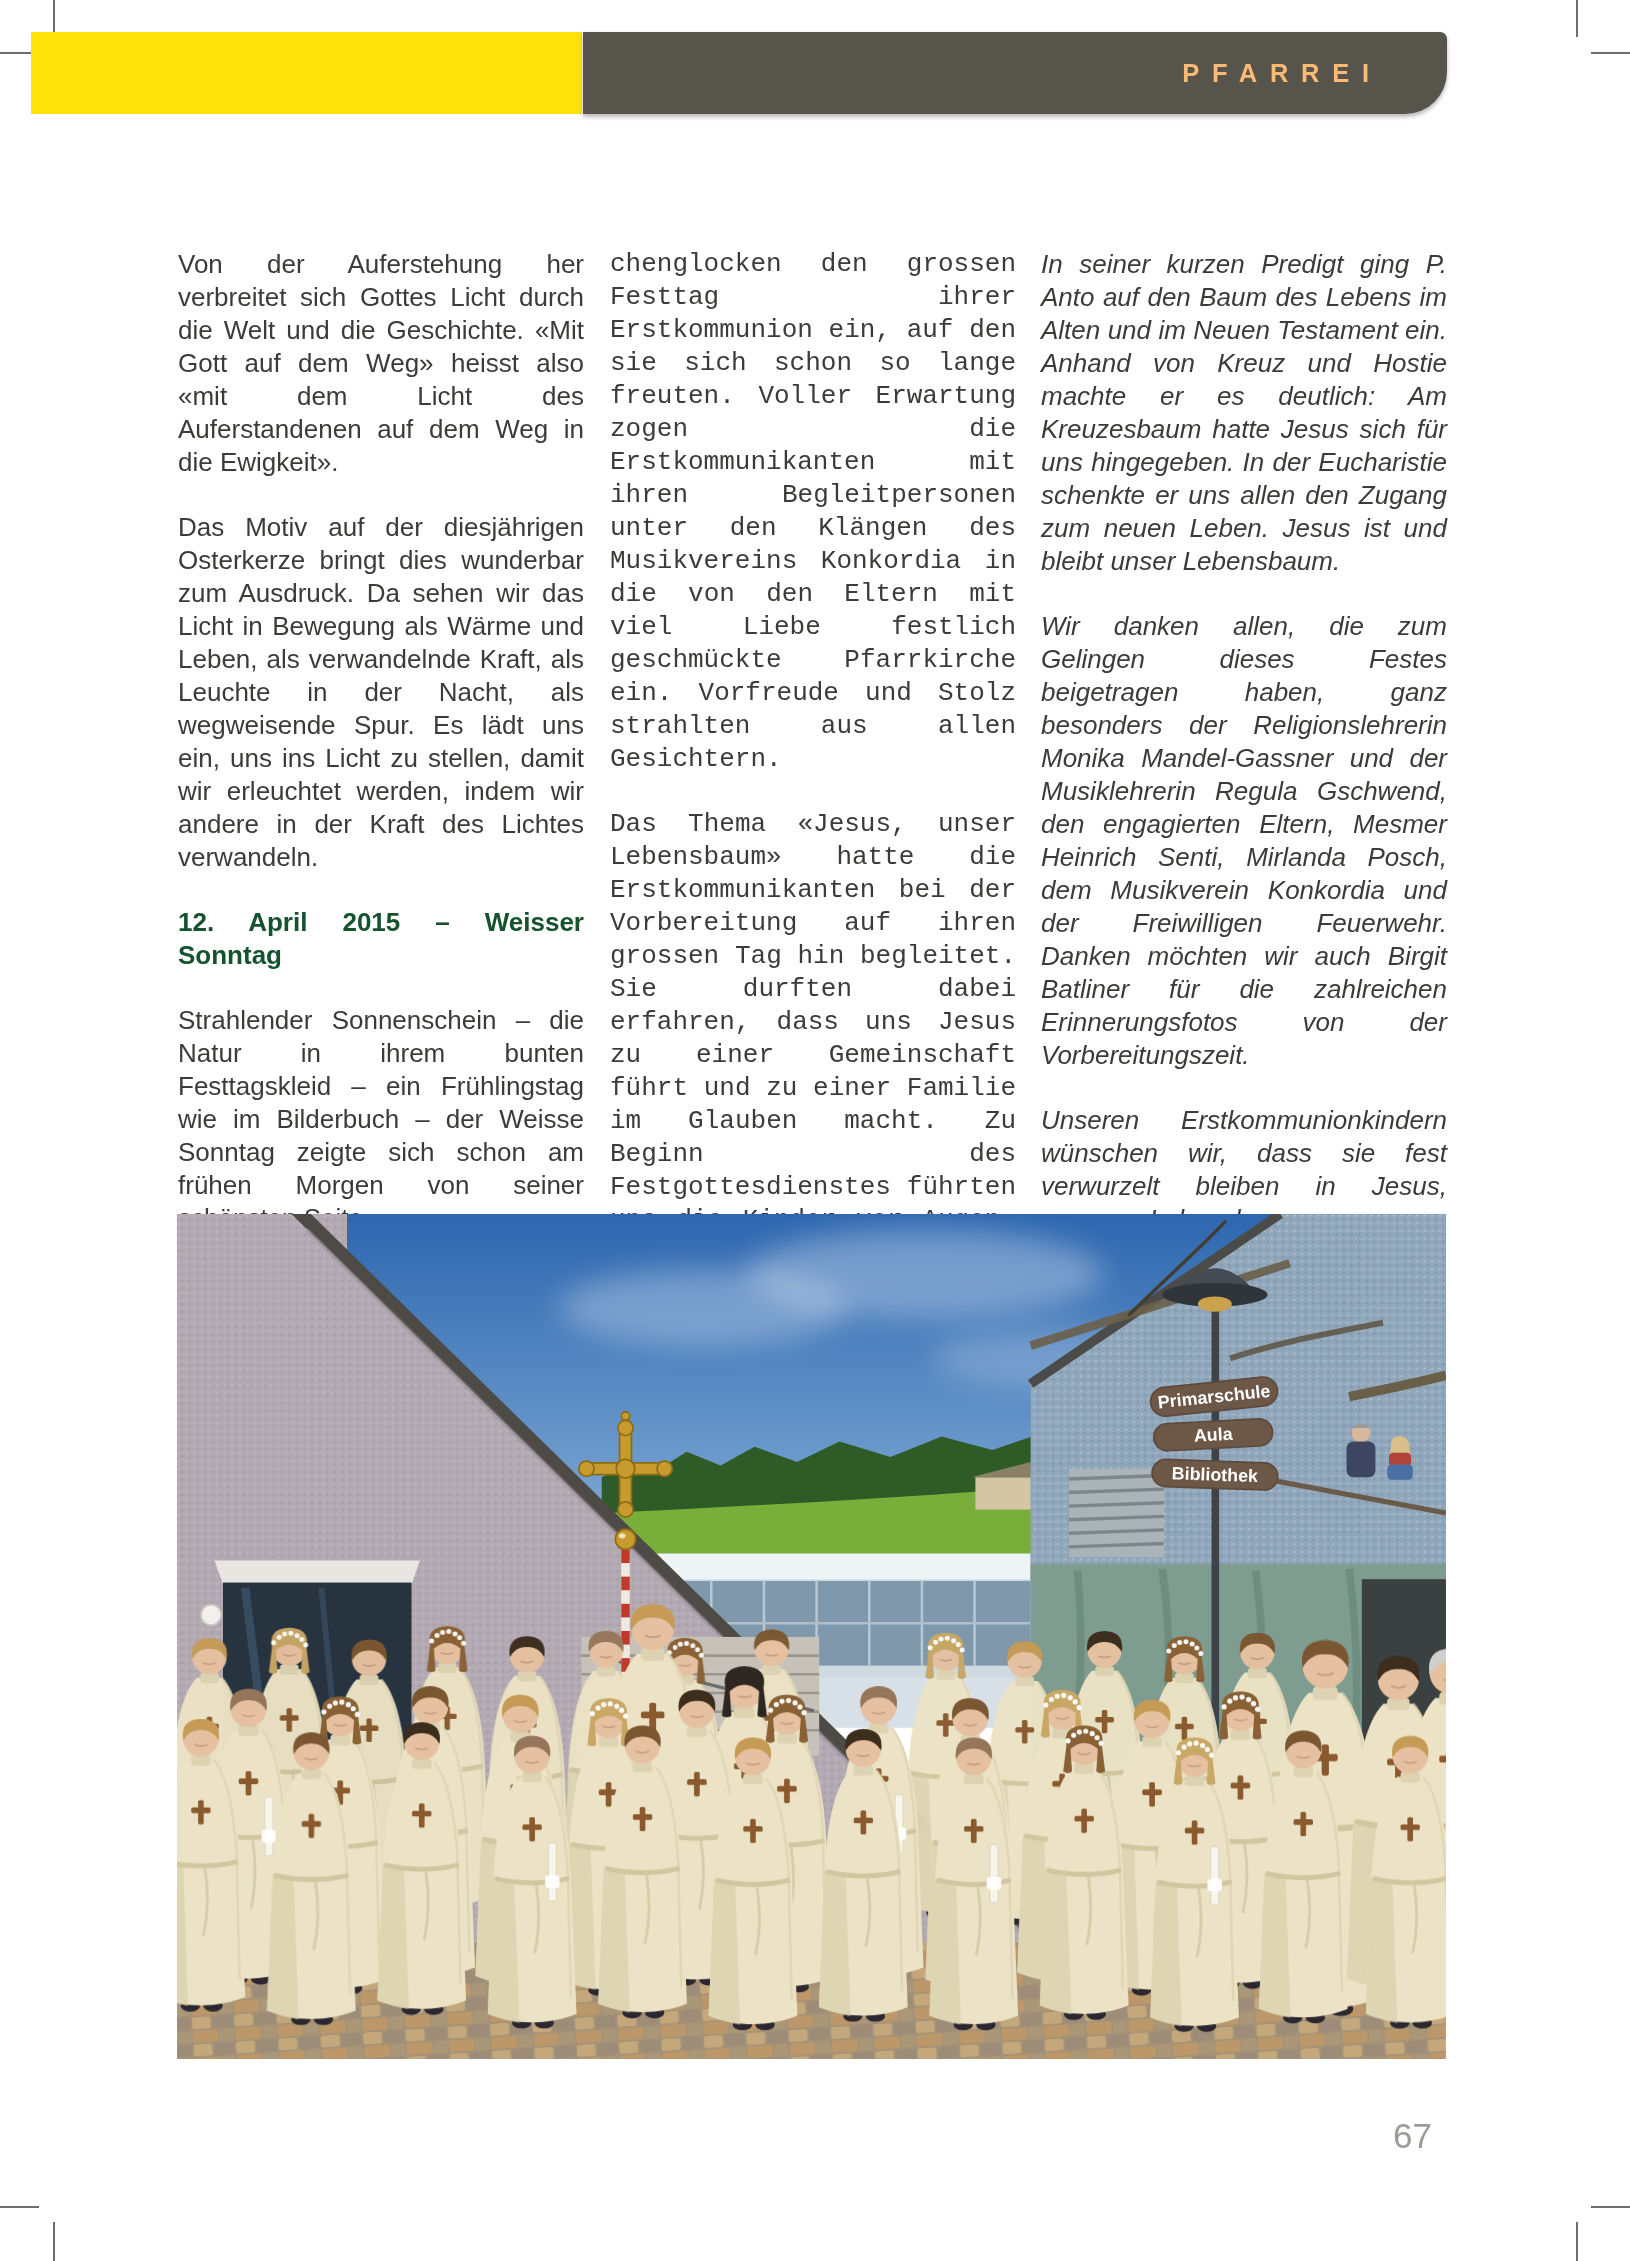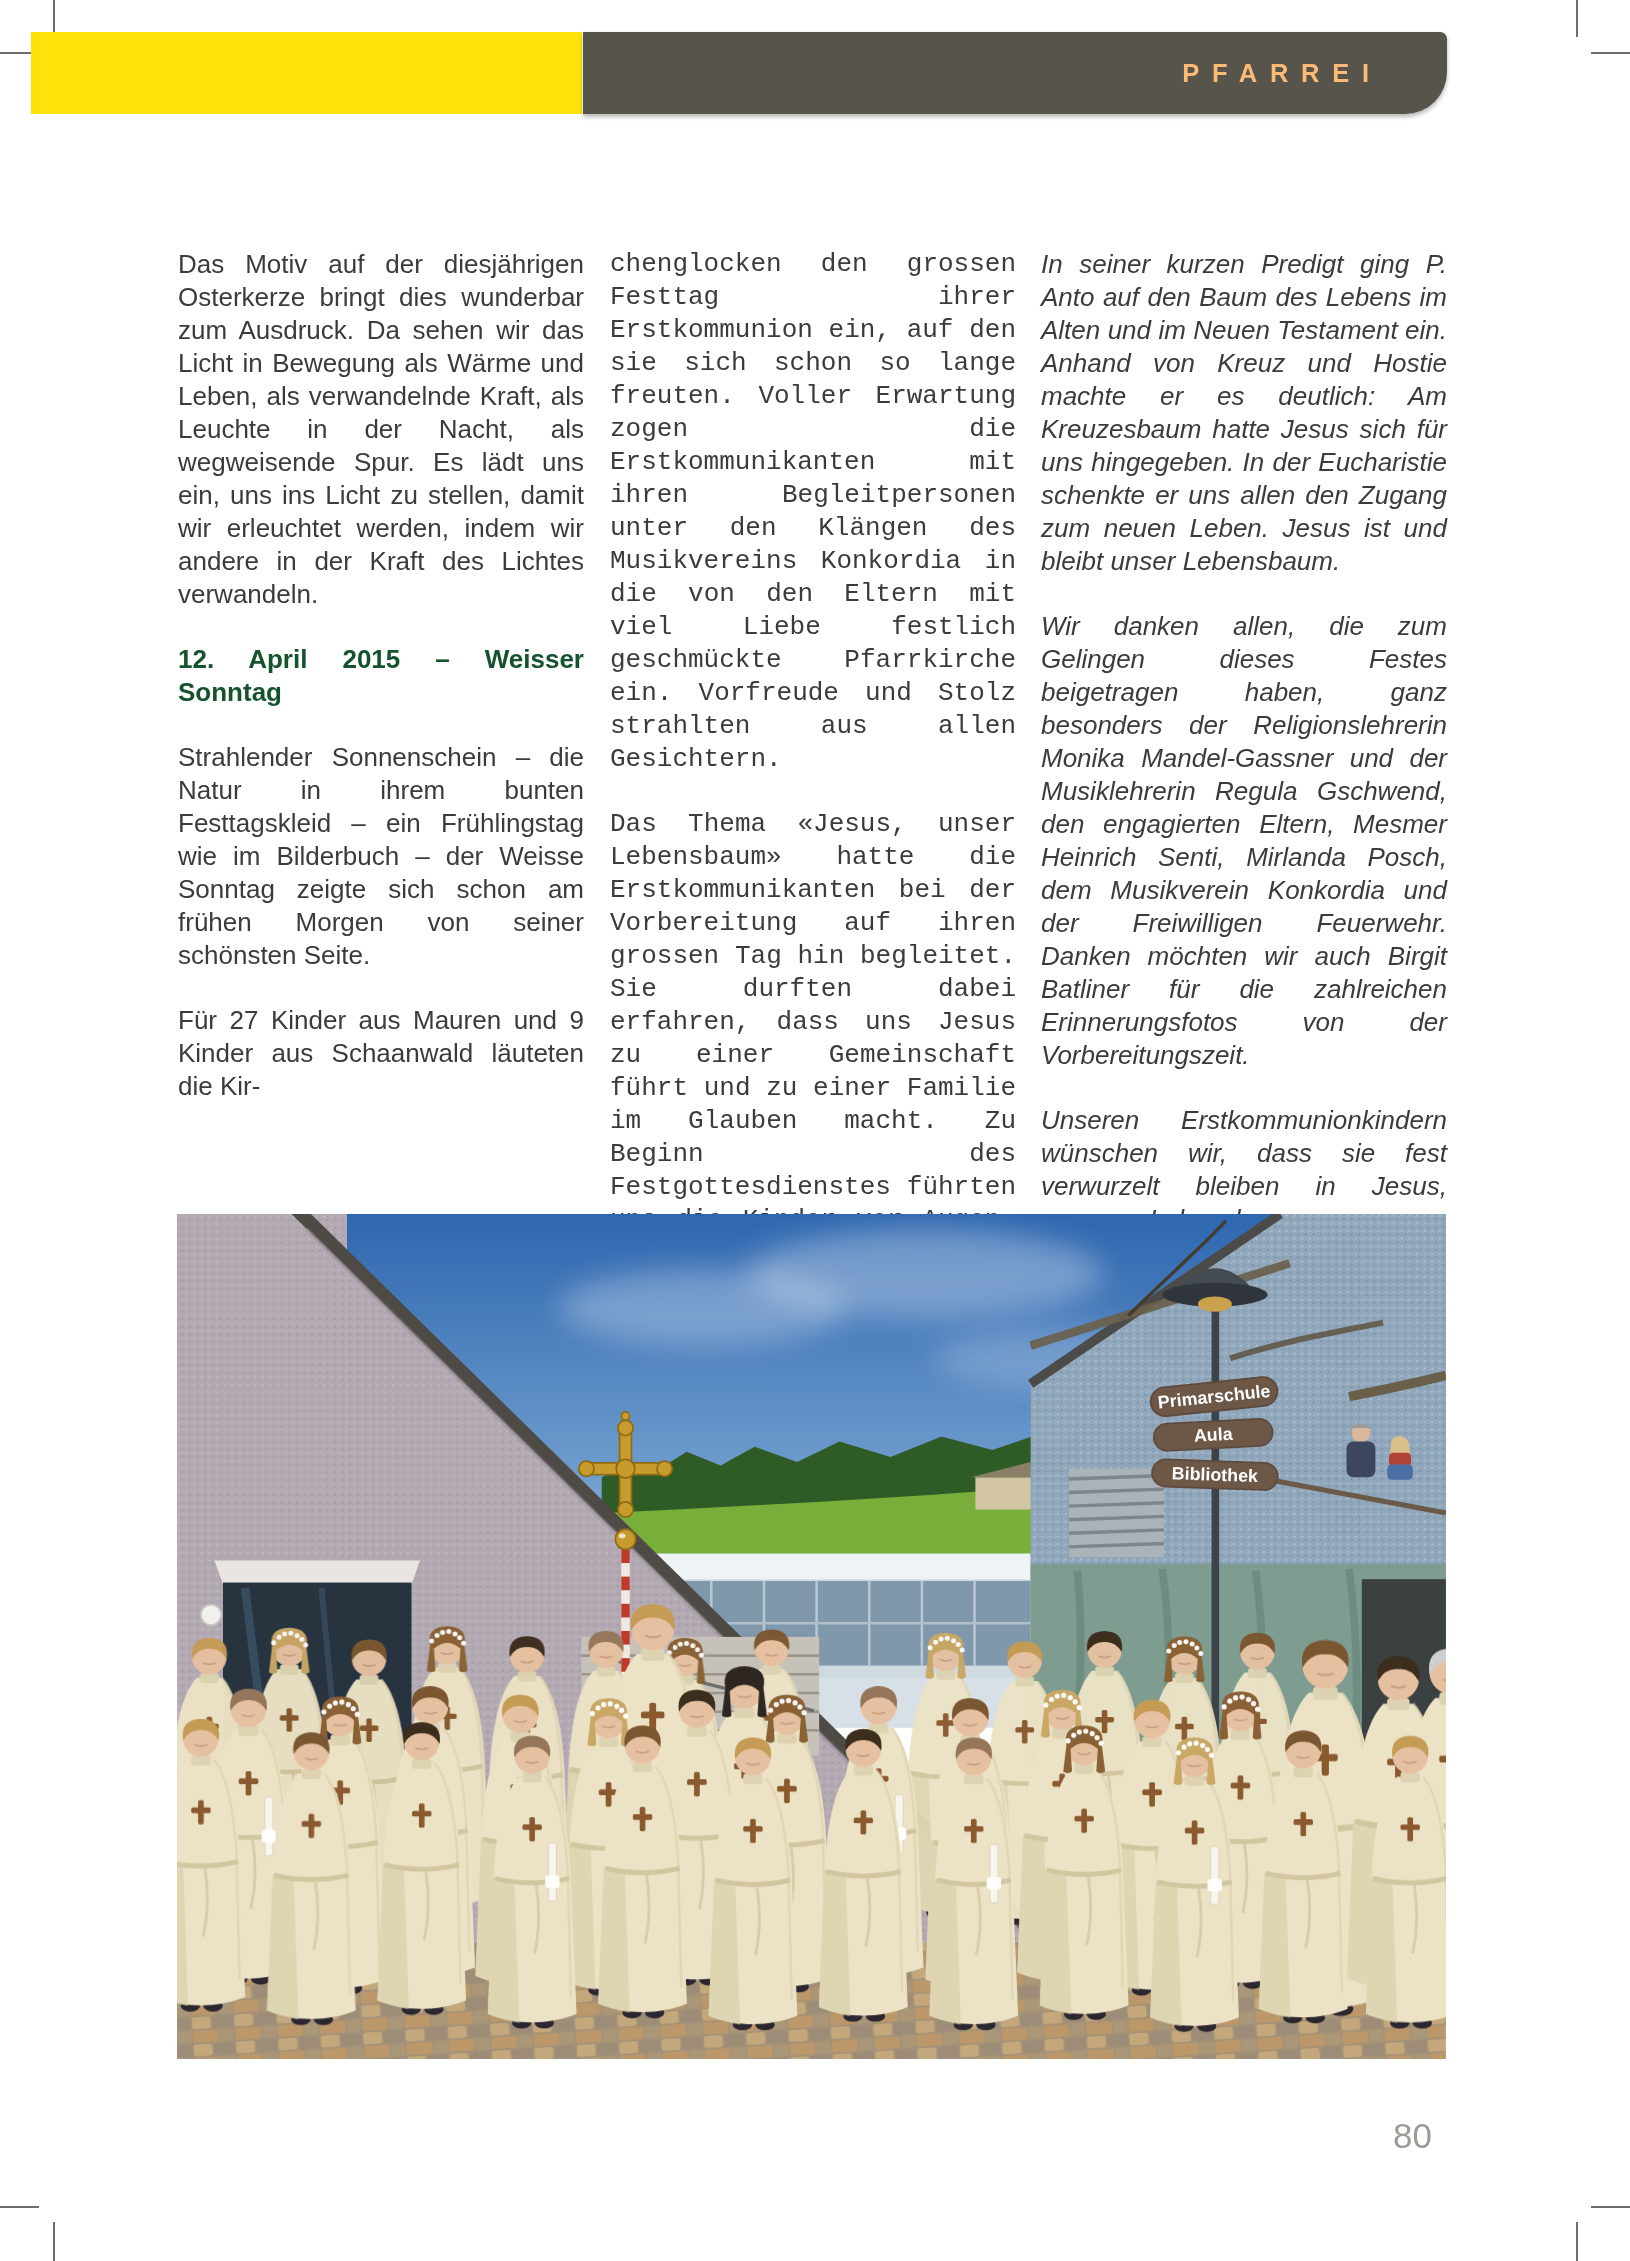--- a/index.html
+++ b/index.html
@@ -35,20 +35,21 @@
 <div class="crop" style="left:53px;top:2222px;width:1.7px;height:39px;"></div>
 <div class="crop" style="left:1591px;top:2206px;width:39px;height:1.7px;"></div>
 <div class="crop" style="left:1576px;top:2222px;width:1.7px;height:39px;"></div>
 
 <div class="banner-yellow"></div>
 <div class="banner-gray">
   <span class="banner-title">PFARREI</span>
 </div>
 
 <div id="col1" class="col">
+  <p>Von der Auferstehung her verbreitet sich Gottes Licht durch die Welt und die Geschichte. «Mit Gott auf dem Weg» heisst also «mit dem Licht des Auferstandenen auf dem Weg in die Ewigkeit».</p>
   <p>Das Motiv auf der diesjährigen Osterkerze bringt dies wunderbar zum Ausdruck. Da sehen wir das Licht in Bewegung als Wärme und Leben, als verwandelnde Kraft, als Leuchte in der Nacht, als wegweisende Spur. Es lädt uns ein, uns ins Licht zu stellen, damit wir erleuchtet werden, indem wir andere in der Kraft des Lichtes verwandeln.</p>
   <h3>12. April 2015 – Weisser Sonntag</h3>
   <p>Strahlender Sonnenschein – die Natur in ihrem bunten Festtagskleid – ein Frühlingstag wie im Bilderbuch – der Weisse Sonntag zeigte sich schon am frühen Morgen von seiner schönsten Seite.</p>
   <p>Für 27 Kinder aus Mauren und 9 Kinder aus Schaanwald läuteten die Kir-</p>
 </div>
 <div id="col2" class="col">
   <p>chenglocken den grossen Festtag ihrer Erstkommunion ein, auf den sie sich schon so lange freuten. Voller Erwartung zogen die Erstkommunikanten mit ihren Begleitpersonen unter den Klängen des Musikvereins Konkordia in die von den Eltern mit viel Liebe festlich geschmückte Pfarrkirche ein. Vorfreude und Stolz strahlten aus allen Gesichtern.</p>
   <p>Das Thema «Jesus, unser Lebensbaum» hatte die Erstkommunikanten bei der Vorbereitung auf ihren grossen Tag hin begleitet. Sie durften dabei erfahren, dass uns Jesus zu einer Gemeinschaft führt und zu einer Familie im Glauben macht. Zu Beginn des Festgottesdienstes führten uns die Kinder vor Augen, was das Thema «Jesus, unser Lebensbaum» bedeutet: Wie ein Baum ist Jesus immer für uns da, der Immanuel, der Gott mit uns. Bei ihm finden wir Schutz und Halt. Hier können wir jederzeit neue Kraft schöpfen. Wie ein Baum Samen bringt, aus denen neues Leben hervorgeht, so schenkt uns Jesus in der Heiligen Kommunion neues Leben.</p>
 </div>
 <div id="col3" class="col">
@@ -359,14 +360,14 @@
     <use href="#boy-c" transform="translate(808 630) scale(0.95)"></use>
     <use href="#boy-d" transform="translate(938 640) scale(0.95)"></use>
     <use href="#girl-a" transform="translate(1068 628) scale(0.95)"></use>
     <use href="#girl-b" transform="translate(1198 642) scale(0.95)"></use>
     <use href="#boy-b" transform="translate(1326 632) scale(0.95)"></use>
     <use href="#boy-a" transform="translate(1452 638) scale(0.95)"></use>
   </g>
 </svg>
 </div>
 
-<div class="pageno">80</div>
+<div class="pageno">67</div>
 
 
 </body></html>

